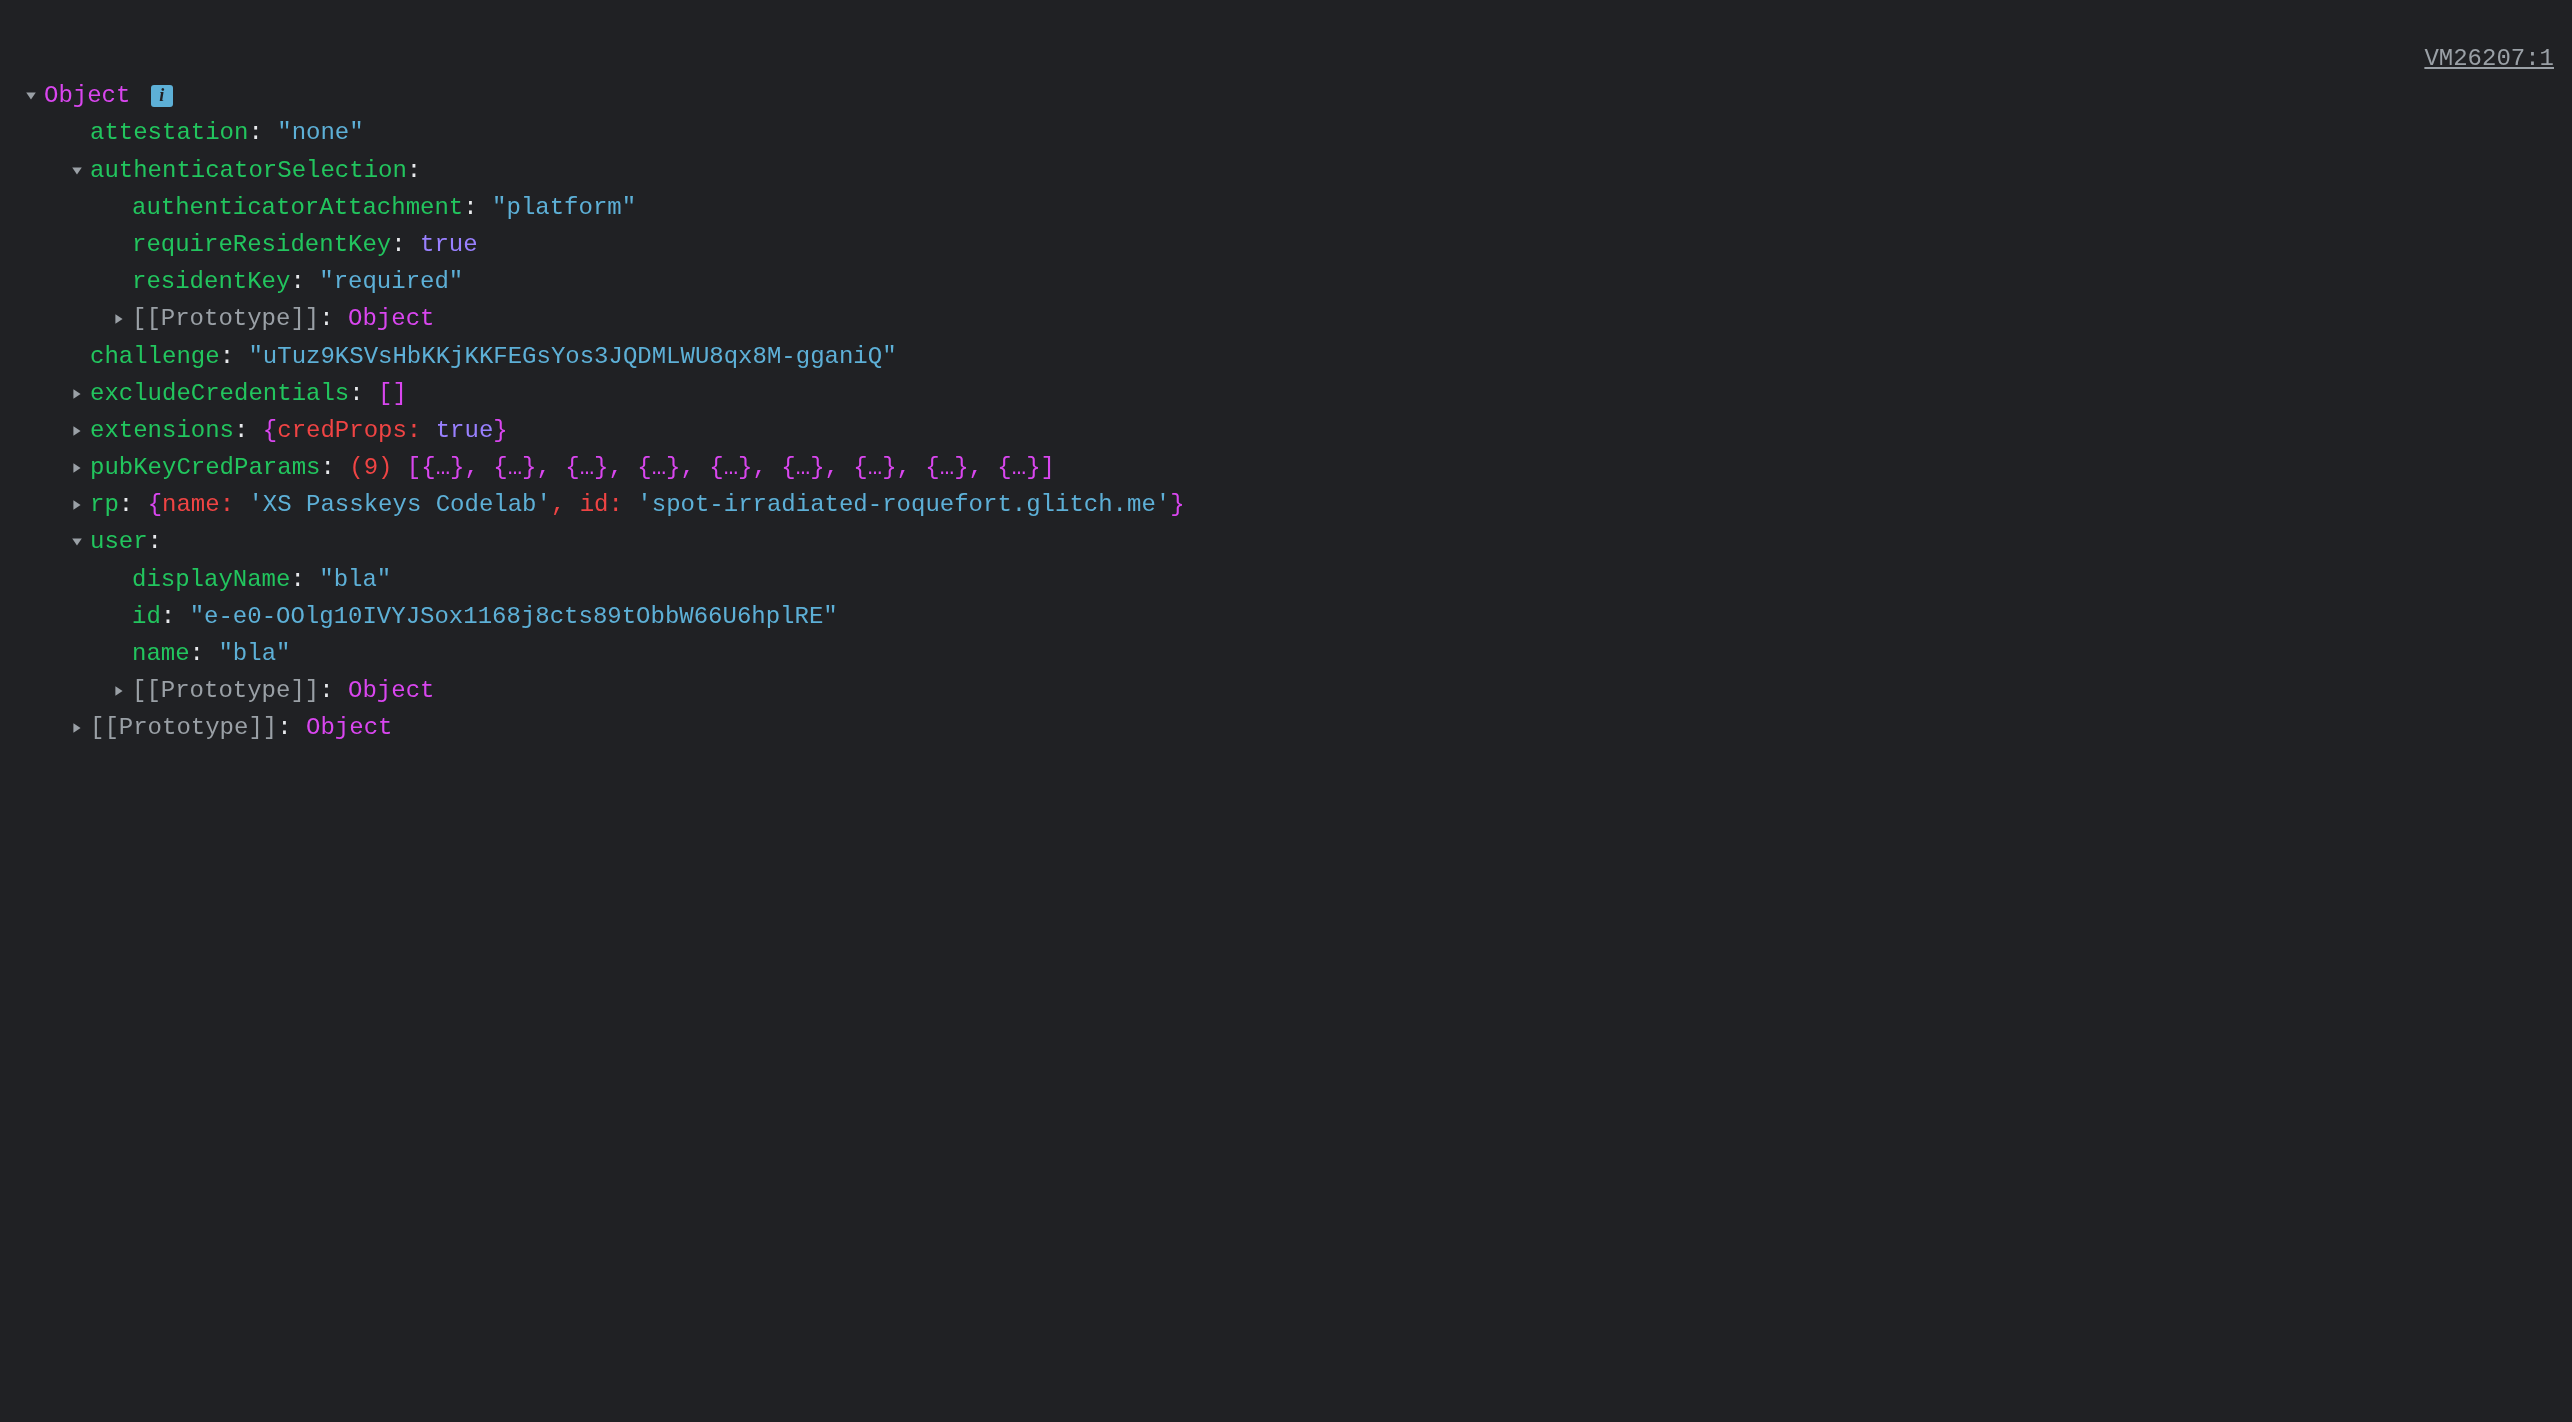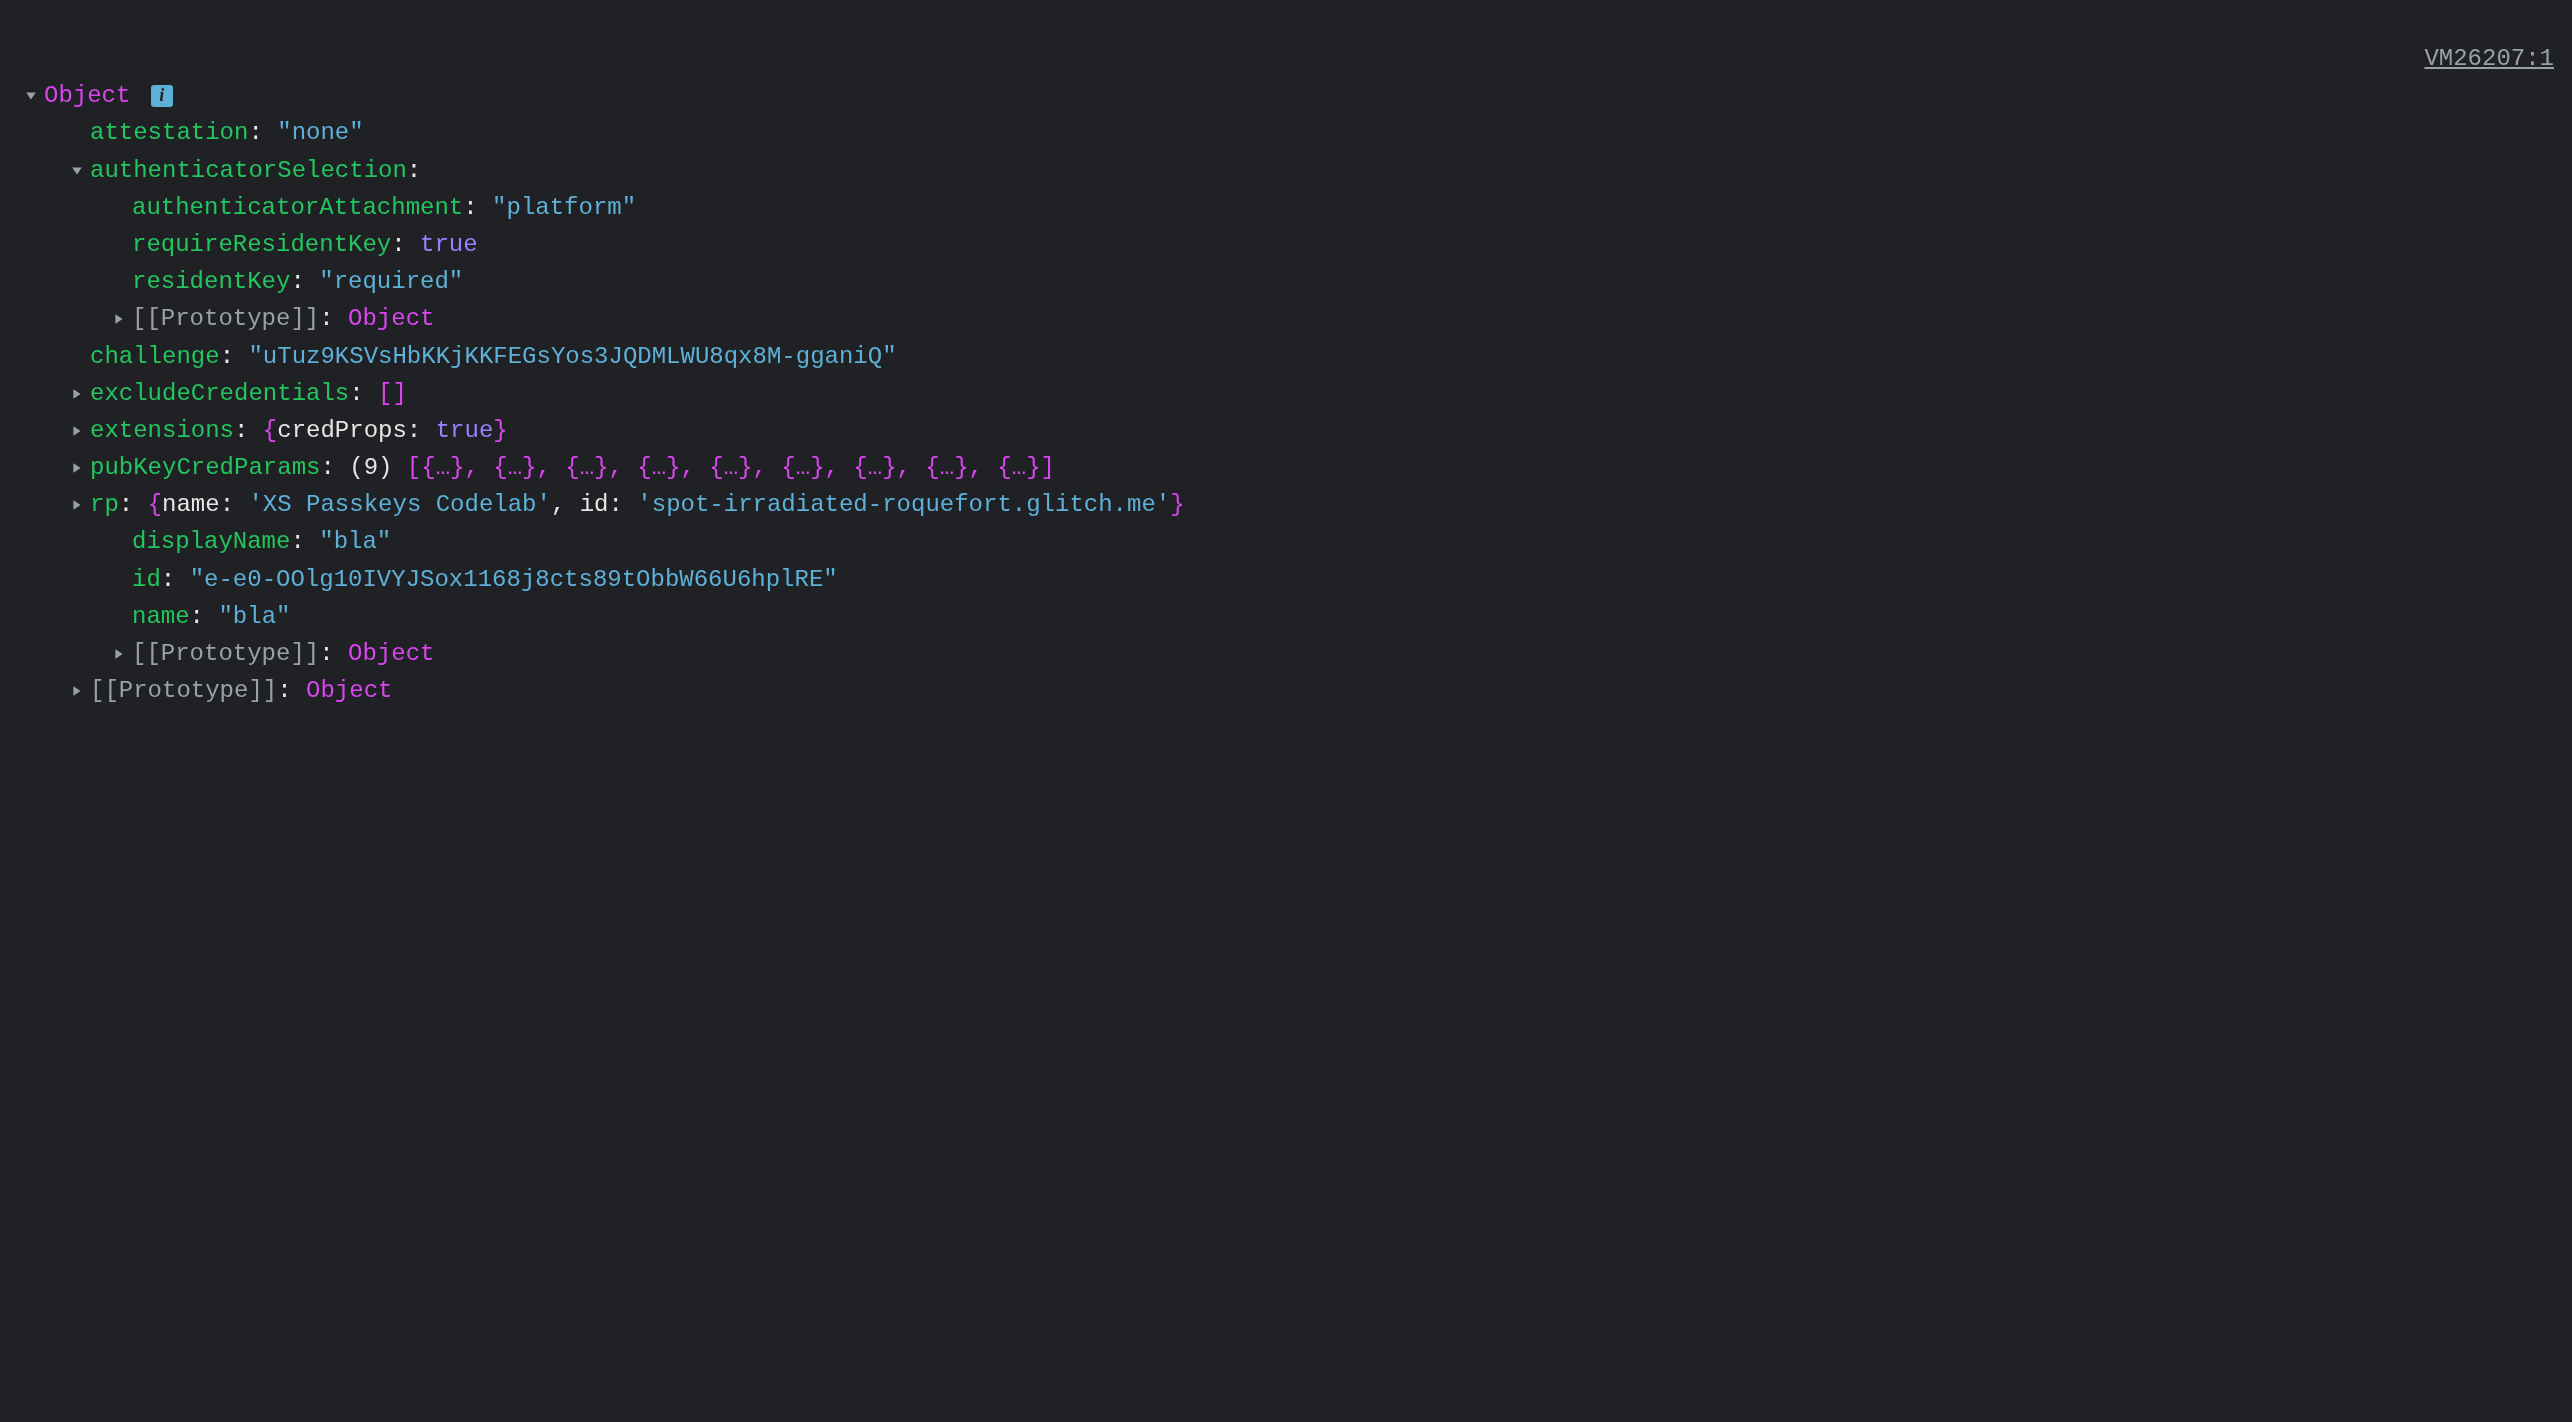--- a/index.html
+++ b/index.html
@@ -35,21 +35,21 @@
   }
   .arrow.placeholder { visibility: hidden; }
   .arrow svg { width: 12px; height: 12px; }
   .arrow.expanded svg { transform: rotate(90deg); }
   .key { color: #22c55e; }            
   .key-dim { color: #9aa0a6; text-align: right; }        
   .colon { color: #e8eaed; margin-right: 0px; }
   .val-string { color: #5db0d7; }     
   .val-bool, .val-num { color: #9980ff; } 
   .val-obj { color: #d946ef; }        
-  .preview-dim { color: #e5e5e5; }    
+  .preview-dim { color: #ef4444; }    
   .preview-bool { color: #9980ff; }
   .info-badge {
     display: inline-flex;
     align-items: center;
     justify-content: center;
     width: 22px;
     height: 22px;
     background: #5db0d7;
     color: #202124;
     border-radius: 3px;
@@ -162,20 +162,28 @@
   <div class="row indent-1">
     <span class="arrow"><svg viewBox="0 0 10 10" fill="#9aa0a6">
           <path d="M2 1 L8 5 L2 9 Z"></path>
         </svg></span>
     <span class="content">
       <span class="key">rp</span><span class="colon">: </span><span class="val-obj">{</span><span class="preview-dim">name: </span><span class="val-string">'XS Passkeys Codelab'</span><span class="preview-dim">, </span><span class="preview-dim">id: </span><span class="val-string">'spot-irradiated-roquefort.glitch.me'</span><span class="val-obj">}</span>
     </span>
   </div>
 
 
+  <div class="row indent-1">
+    <span class="arrow expanded"><svg viewBox="0 0 10 10" fill="#9aa0a6">
+          <path d="M2 1 L8 5 L2 9 Z"></path>
+        </svg></span>
+    <span class="content">
+      <span class="key">user</span><span class="colon">:</span>
+    </span>
+  </div>
 
   <div class="row indent-2">
     <span class="arrow placeholder">&nbsp;</span>
     <span class="content">
       <span class="key">displayName</span><span class="colon">: </span><span class="val-string">"bla"</span>
     </span>
   </div>
 
   <div class="row indent-2">
     <span class="arrow placeholder">&nbsp;</span>

